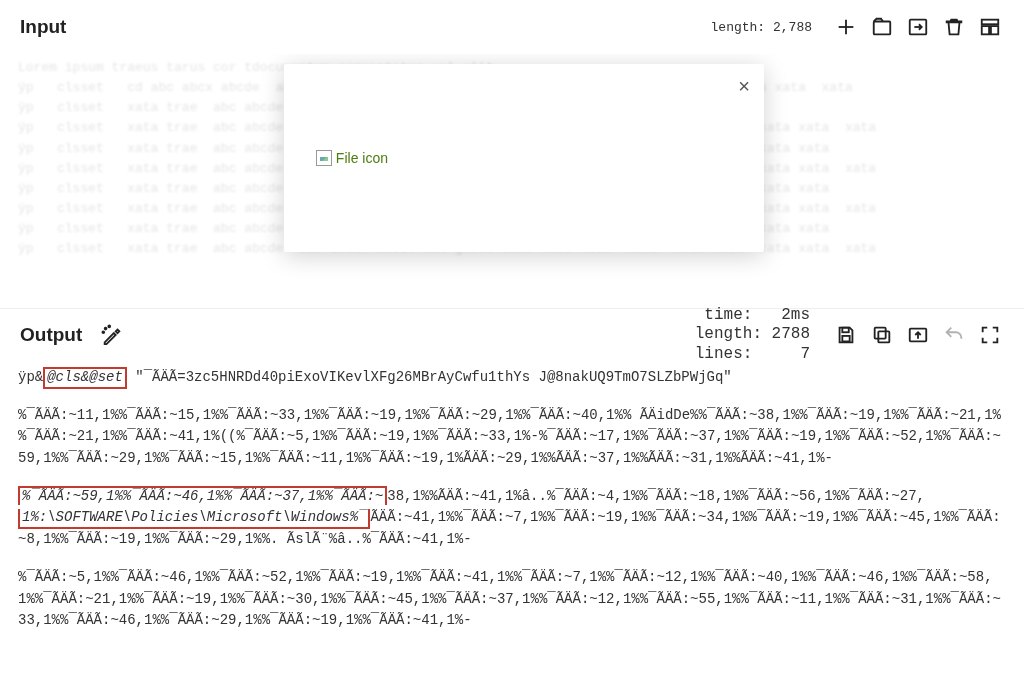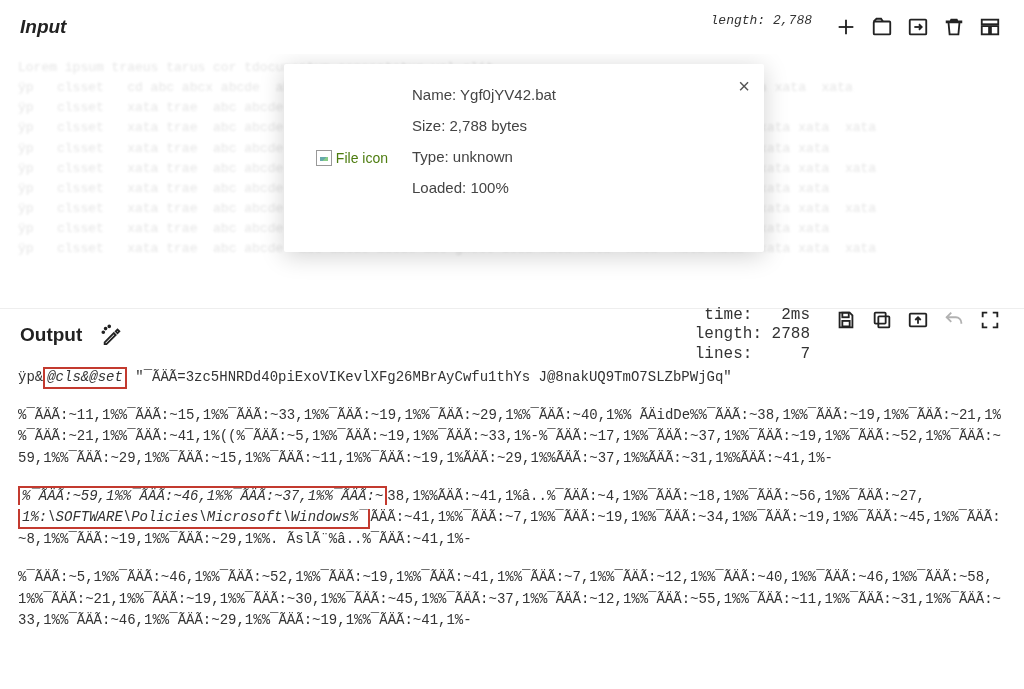--- a/index.html
+++ b/index.html
@@ -13,29 +13,29 @@
     overflow: hidden;
   }
 
   
   .pane-header {
     display: flex;
     align-items: center;
     justify-content: space-between;
     padding: 13px 20px;
     height: 54px;
-    font-style: italic;
   }
   .pane-title {
     font-size: 19px;
     font-weight: 700;
     color: #222;
   }
   .tool-row {
     display: flex;
+    align-items: center;
     gap: 8px;
   }
   .length-label {
     font-family: "Courier New", monospace;
     font-size: 13px;
     color: #333;
     margin-right: 12px;
     white-space: nowrap;
   }
   .stats-block {
@@ -237,38 +237,20 @@
 ÿp   clsset   xata trae  abc abcde  abc abcde abcde abc ghost dcba xata xata  xata  xata xata  xata xata  xata</div>
 
   <div class="popup">
     <div class="popup-close">×</div>
     <div class="popup-icon-col">
       <span class="file-icon-row">
         <span class="broken-img"></span>
         <span>File icon</span>
       </span>
     </div>
-    <div class="popup-details">
-      <div>
-        <span>Name:</span>
-        <span>Ygf0jYV42.bat</span>
-      </div>
-      <div>
-        <span>Size:</span>
-        <span>2,788 bytes</span>
-      </div>
-      <div>
-        <span>Type:</span>
-        <span>unknown</span>
-      </div>
-      <div>
-        <span>Loaded:</span>
-        <span>100%</span>
-      </div>
-    </div>
   </div>
 </div>
 
 <div class="divider"></div>
 
 <div class="output-header">
   <div class="output-title-group">
     <div class="output-title">Output</div>
     <span class="icon-btn magic-wand">
       <svg viewBox="0 0 24 24" fill="#222" stroke="none">

